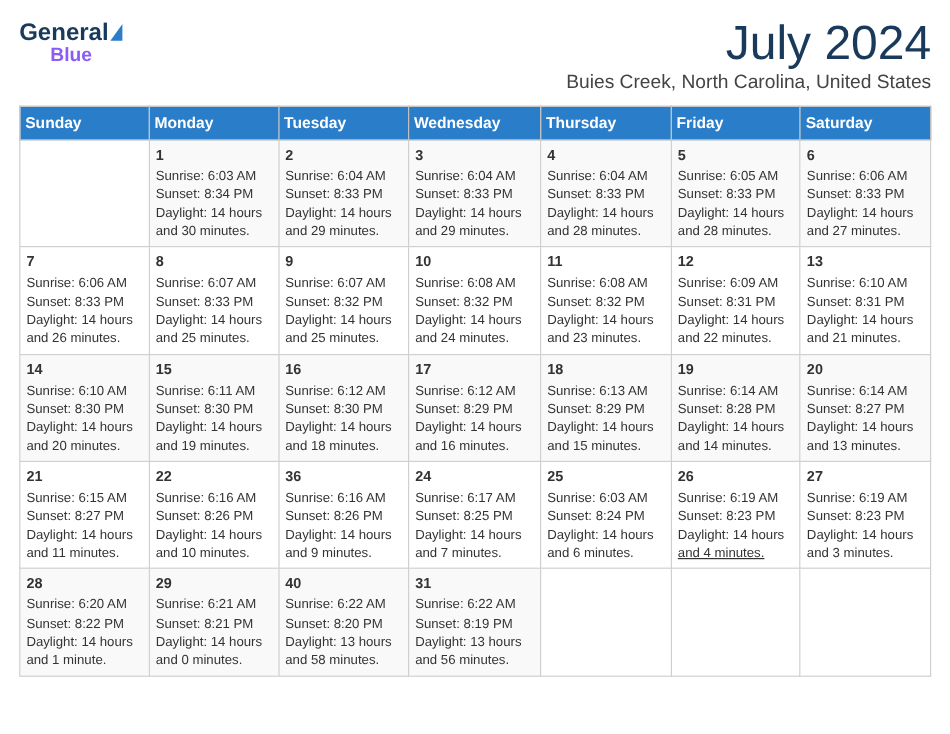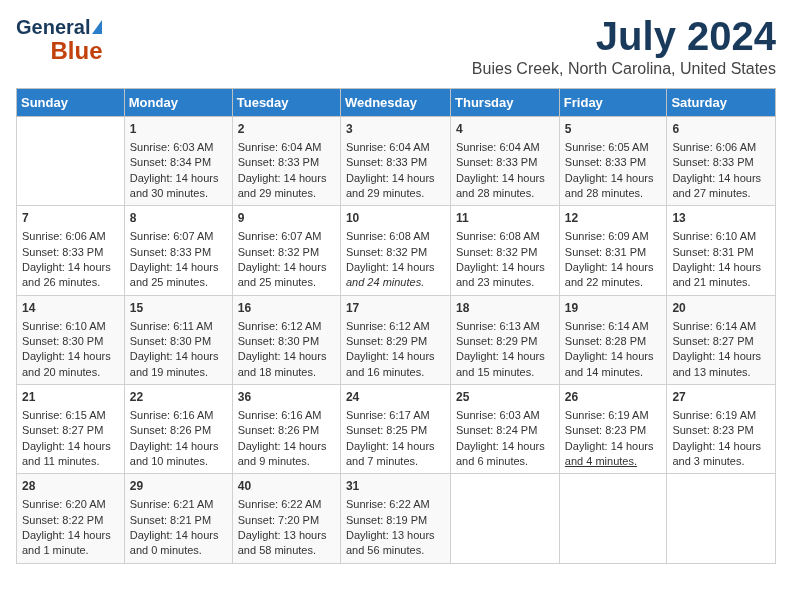--- a/index.html
+++ b/index.html
@@ -12,53 +12,53 @@
     }
     .header-area {
       display: flex;
       justify-content: space-between;
       align-items: flex-start;
       margin-bottom: 10px;
     }
     .logo {
       display: flex;
       flex-direction: column;
-      align-items: flex-end;
+      align-items: center;
     }
     .logo-general {
       font-size: 20px;
       font-weight: bold;
       color: #1a3a5c;
       line-height: 1.1;
     }
     .logo-blue {
-      font-size: 24px;
+      font-size: 16px;
       font-weight: bold;
-      color: #c2410c;
+      color: #8b5cf6;
       line-height: 1.1;
     }
     .logo-icon {
       display: inline-block;
       width: 0;
       height: 0;
       border-left: 10px solid transparent;
       border-bottom: 14px solid #2a7dc9;
       margin-left: 2px;
       vertical-align: middle;
     }
     .logo-line1 {
       display: flex;
       align-items: center;
     }
     .title-area {
       text-align: right;
     }
     .month-title {
       font-size: 40px;
-      font-weight: bold;
+      font-weight: normal;
       color: #1a3a5c;
       line-height: 1;
       text-align: right;
     }
     .location-title {
       font-size: 16px;
       color: #444;
       margin-top: 4px;
     }
     table {
@@ -195,21 +195,21 @@
           <span style="display: block;">Sunrise: 6:07 AM</span>
           <span style="display: block;">Sunset: 8:32 PM</span>
           <span style="display: block;">Daylight: 14 hours</span>
           <span style="display: block;">and 25 minutes.</span>
         </td>
         <td>
           <span class="day-num">10</span>
           <span style="display: block;">Sunrise: 6:08 AM</span>
           <span style="display: block;">Sunset: 8:32 PM</span>
           <span style="display: block;">Daylight: 14 hours</span>
-          <span style="display: block; font-style: italic;">and 24 minutes.</span>
+          <span style="display: block;">and 24 minutes.</span>
         </td>
         <td>
           <span class="day-num">11</span>
           <span style="display: block;">Sunrise: 6:08 AM</span>
           <span style="display: block;">Sunset: 8:32 PM</span>
           <span style="display: block;">Daylight: 14 hours</span>
           <span style="display: block;">and 23 minutes.</span>
         </td>
         <td>
           <span class="day-num">12</span>
@@ -339,21 +339,21 @@
         <td>
           <span class="day-num">29</span>
           <span style="display: block;">Sunrise: 6:21 AM</span>
           <span style="display: block;">Sunset: 8:21 PM</span>
           <span style="display: block;">Daylight: 14 hours</span>
           <span style="display: block;">and 0 minutes.</span>
         </td>
         <td>
           <span class="day-num">40</span>
           <span style="display: block;">Sunrise: 6:22 AM</span>
-          <span style="display: block;">Sunset: 7:20 PM</span>
+          <span style="display: block;">Sunset: 8:20 PM</span>
           <span style="display: block;">Daylight: 13 hours</span>
           <span style="display: block;">and 58 minutes.</span>
         </td>
         <td>
           <span class="day-num">31</span>
           <span style="display: block;">Sunrise: 6:22 AM</span>
           <span style="display: block;">Sunset: 8:19 PM</span>
           <span style="display: block;">Daylight: 13 hours</span>
           <span style="display: block;">and 56 minutes.</span>
         </td>

